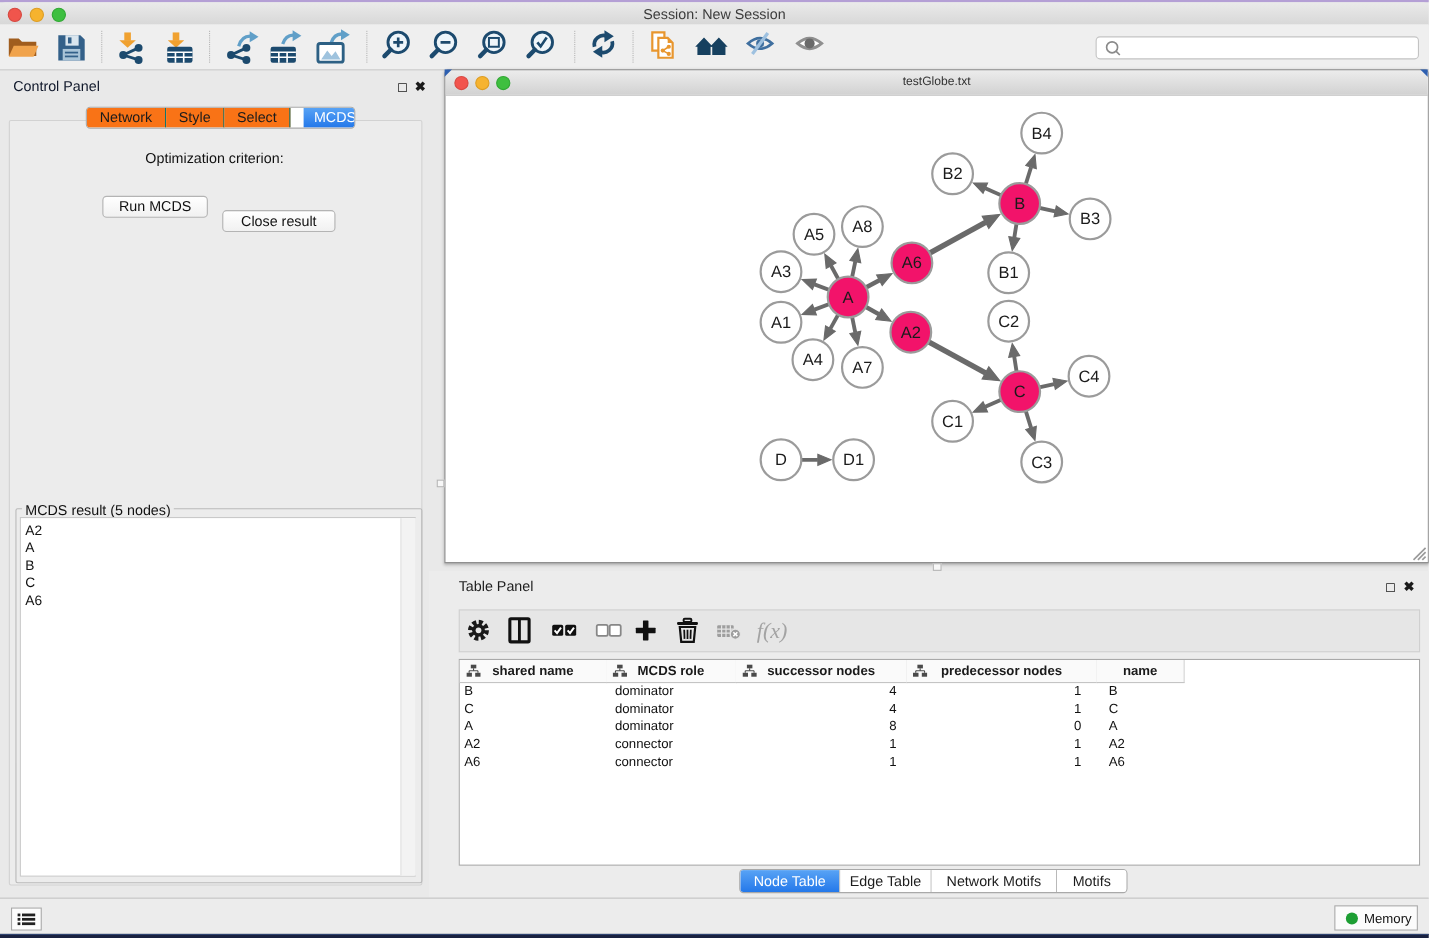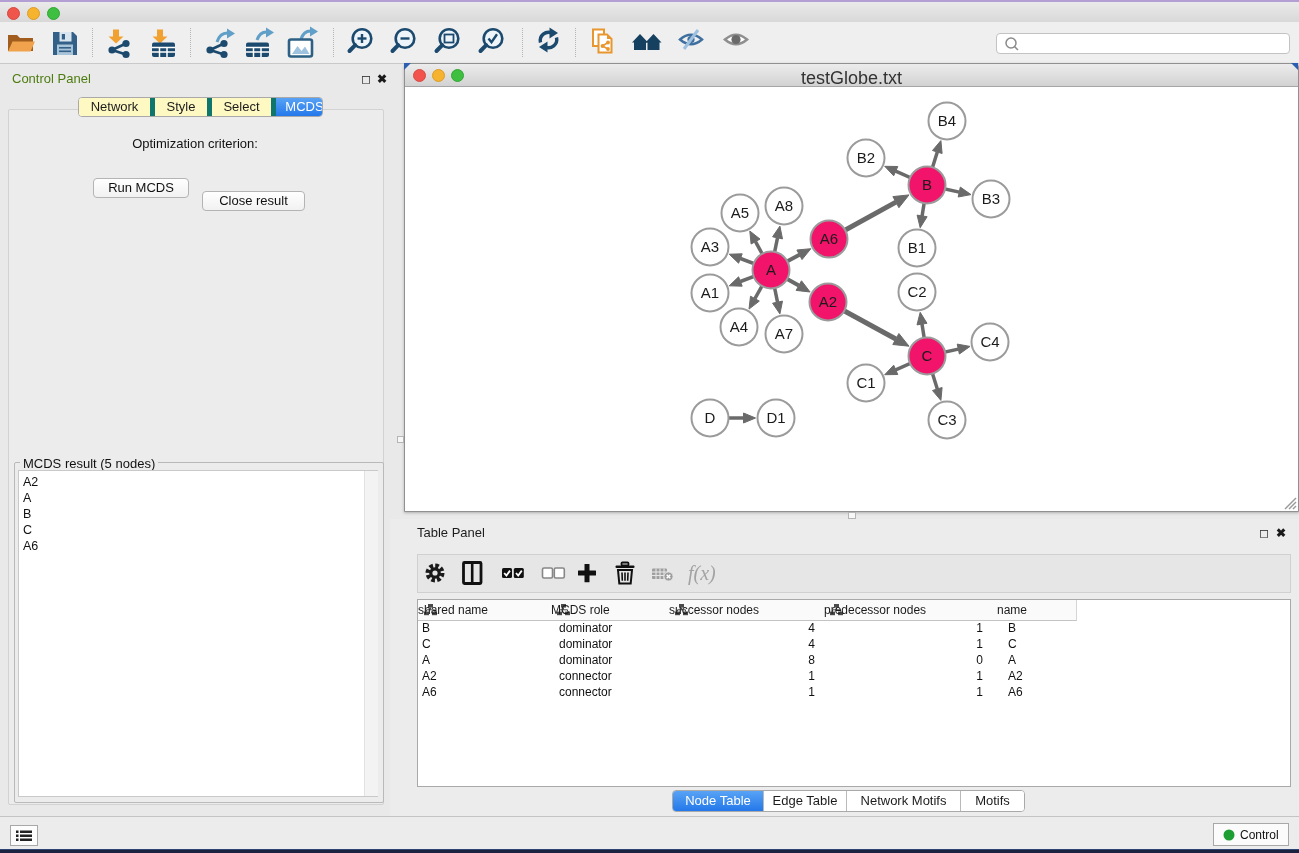--- a/index.html
+++ b/index.html
@@ -7,49 +7,49 @@
   
   #topline{left:0;top:0;width:1299px;height:2px;background:#b49fd5;}
   #macbar{left:0;top:2px;width:1299px;height:20px;background:linear-gradient(#eaeaea,#d8d8d8);border-bottom:1px solid #bdbdbd;border-radius:5px 5px 0 0;}
   #mactitle{left:0;top:5px;width:1299px;text-align:center;font-size:13px;color:#3c3c3c;}
   .tl{position:absolute;width:11px;height:11px;border-radius:50%;top:4.5px;}
   
   #toolbar{left:0;top:22px;width:1299px;height:41px;background:#efefef;border-bottom:1px solid #c9c9c9;}
   .sep{position:absolute;top:6px;height:29px;width:0;border-left:1px dotted #b5b5b5;}
   #searchbox{position:absolute;left:996px;top:11px;width:292px;height:19px;background:#fff;border:1px solid #c3c3c3;border-radius:4px;}
   
-  #cp-title{left:12px;top:71px;font-size:13px;color:#4d7c0f;}
+  #cp-title{left:12px;top:71px;font-size:13px;color:#0f172a;}
   .wicons{font-size:12px;color:#1a1a1a;}
   #cp-inner{left:8px;top:109px;width:374px;height:694px;background:#ececec;border:1px solid #d2d2d2;border-radius:2px;}
   #tabs{left:78px;top:97px;width:243px;height:18px;display:flex;border:1px solid #a9a9a9;border-radius:4px;background:#fff;overflow:hidden;}
-  #tabs .tab{flex:none;font-size:13px;color:#1c1c1c;text-align:center;line-height:18px;border-right:5px solid #0f766e;background:#fef9c3;}
-  #tabs .tab:last-child{border-right:none;}
+  #tabs .tab{flex:none;font-size:13px;color:#1c1c1c;text-align:center;line-height:18px;border-right:1px solid #0f766e;background:#f97316;}
+  #tabs .tab:last-child{border-right:none;margin-left:12px;}
   #tabs .sel{background:linear-gradient(#58a3f5,#2478ea);color:#fff;}
   #optlabel{left:8px;top:136px;width:374px;text-align:center;font-size:13px;color:#111;}
   #dropdown{left:43px;top:159px;width:309px;height:18px;background:#fff;border:1px solid #ababab;border-radius:4px;}
   #dropdown .txt{position:absolute;left:13px;top:2px;font-size:13.5px;color:#111;}
   #dropdown .step{position:absolute;right:0;top:0;width:17px;height:18px;border-radius:0 4px 4px 0;background:linear-gradient(#6cb0f8,#2272e9);}
   .btn{position:absolute;height:18px;background:linear-gradient(#ffffff,#f1f1f1);border:1px solid #b4b4b4;border-radius:4px;font-size:13px;color:#111;text-align:center;line-height:18px;}
   #groupbox{left:14px;top:462px;width:368px;height:339px;border:1px solid #b9b9b9;border-radius:2px;}
   #grouptitle{left:20px;top:456px;background:#ececec;padding:0 3px;font-size:13px;color:#111;}
   #mcdslist{left:18px;top:470px;width:360px;height:327px;background:#fff;border:1px solid #c9c9c9;font-size:12.5px;color:#111;}
   #mcdslist .row{padding-left:4px;height:16px;line-height:16px;}
   #mcdslist{padding-top:3px;box-sizing:border-box;}
   #mcdstrack{left:364px;top:471px;width:13px;height:325px;background:#f3f3f3;border-left:1px solid #e2e2e2;}
   
   #netwin{left:404px;top:63px;width:893px;height:447px;background:#fff;border:1px solid #909090;border-radius:4px 4px 0 0;box-shadow:0 1px 3px rgba(0,0,0,0.25);}
   #nettitle{position:absolute;left:0;top:0;width:100%;height:22px;background:linear-gradient(#ececec,#d2d2d2);border-bottom:1px solid #a5a5a5;border-radius:4px 4px 0 0;}
-  #netname{position:absolute;left:0;top:4px;width:100%;text-align:center;font-size:18px;color:#333;}
+  #netname{position:absolute;left:0;top:4px;width:100%;text-align:center;font-size:11px;color:#333;}
   .tl2{position:absolute;width:11px;height:11px;border-radius:50%;top:5px;}
   
   #tp-title{left:417px;top:525px;font-size:13px;color:#1d1d1d;}
   #tp-toolbar{left:417px;top:554px;width:872px;height:37px;background:#e6e6e6;border:1px solid #d0d0d0;}
   #thetable{left:417px;top:599px;width:872px;height:186px;background:#fff;border:1px solid #a9a9a9;}
   .hcell{position:absolute;top:0;height:20px;background:#fafafa;border-right:1px solid #d5d5d5;border-bottom:1px solid #c4c4c4;font-size:12px;color:#1a1a1a;}
-  .hlbl{position:absolute;top:3px;width:100%;}
+  .hlbl{position:absolute;top:3px;width:100%;text-align:center;font-weight:bold;}
   .trow{position:absolute;height:16px;font-size:12px;color:#111;}
   
   #btabs{left:672px;top:790px;height:20px;display:flex;border:1px solid #a9a9a9;border-radius:4px;background:#fff;overflow:hidden;}
   #btabs .tab{flex:none;font-size:13px;color:#1c1c1c;text-align:center;line-height:20px;border-right:1px solid #b9b9b9;background:#fff;}
   #btabs .tab:last-child{border-right:none;}
   #btabs .sel{background:linear-gradient(#58a3f5,#2478ea);color:#fff;}
   
   #statusbar{left:0;top:816px;width:1299px;height:33px;background:#ececec;border-top:1px solid #c4c4c4;}
   #hambtn{position:absolute;left:10px;top:8px;width:26px;height:19px;background:#fdfdfd;border:1px solid #a8a8a8;}
   #membtn{position:absolute;left:1213px;top:6px;width:74px;height:21px;background:#fbfbfb;border:1px solid #a8a8a8;font-size:12px;color:#111;}
@@ -57,20 +57,21 @@
 </style></head>
 <body>
 <div id="app">
 
   <div class="abs" id="topline"></div>
   <div class="abs" id="macbar">
     <div class="tl" style="left:7px;background:#f0554c;border:0.5px solid #d64840;"></div>
     <div class="tl" style="left:27px;background:#f6b32e;border:0.5px solid #dd9d23;"></div>
     <div class="tl" style="left:47px;background:#3ebf41;border:0.5px solid #2fa833;"></div>
   </div>
+  <div class="abs" id="mactitle">Session: New Session</div>
 
   <div class="abs" id="toolbar">
     <div class="sep" style="left:92px;"></div>
     <div class="sep" style="left:190px;"></div>
     <div class="sep" style="left:333px;"></div>
     <div class="sep" style="left:522px;"></div>
     <div class="sep" style="left:575px;"></div>
     <svg id="tbicons" width="1299" height="41" style="position:absolute;left:0;top:0;">
 
       <path d="M8,13 h9 l3,3 h13 v13 h-25 z" fill="#a05d1e"></path>
@@ -497,17 +498,17 @@
             <rect x="9" y="8.5" width="12" height="2.5"></rect>
           <rect x="5" y="12.5" width="2.5" height="2.5"></rect>
             <rect x="9" y="12.5" width="12" height="2.5"></rect>
         </g>
       </svg>
     </div>
     <div id="membtn">
       <svg width="12" height="12" style="position:absolute;left:9px;top:5px;">
           <circle cx="6" cy="6" r="5.5" fill="#1d9e33"></circle>
         </svg>
-      <span style="position:absolute;left:26px;top:4px;">Control</span>
+      <span style="position:absolute;left:26px;top:4px;">Memory</span>
     </div>
   </div>
   <div class="abs" id="bottomstrip"></div>
 </div>
 
 </body></html>

